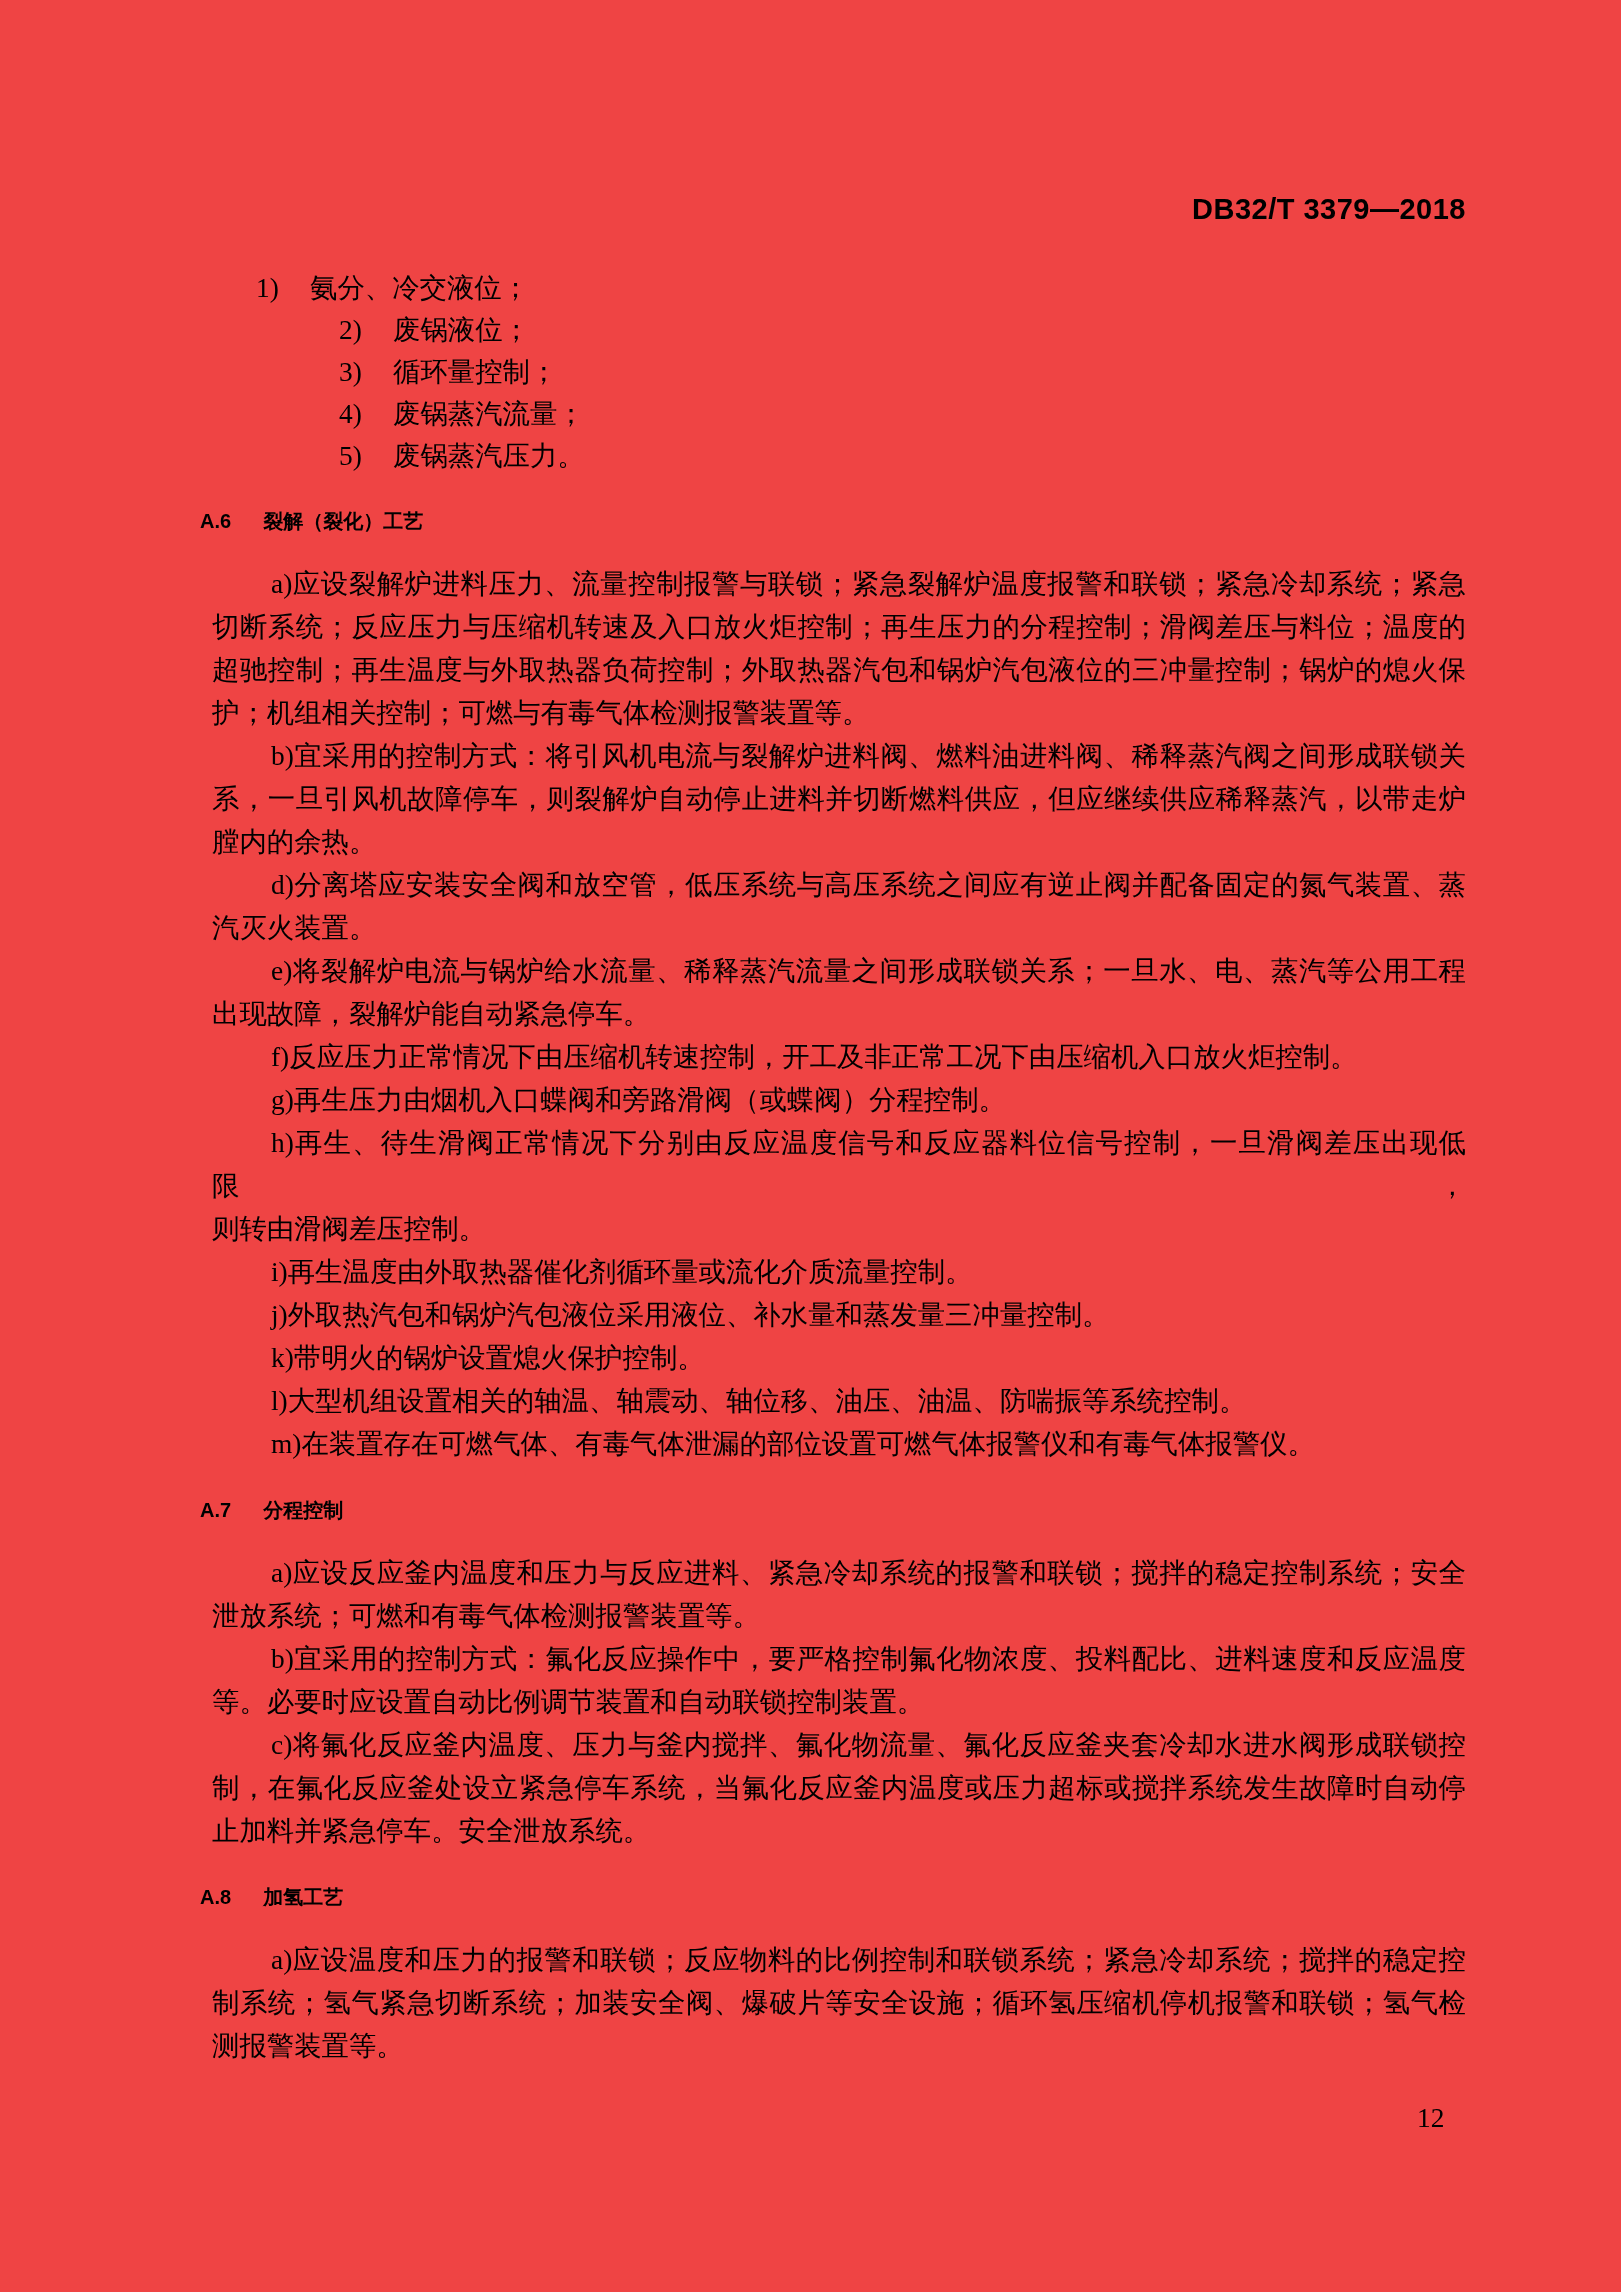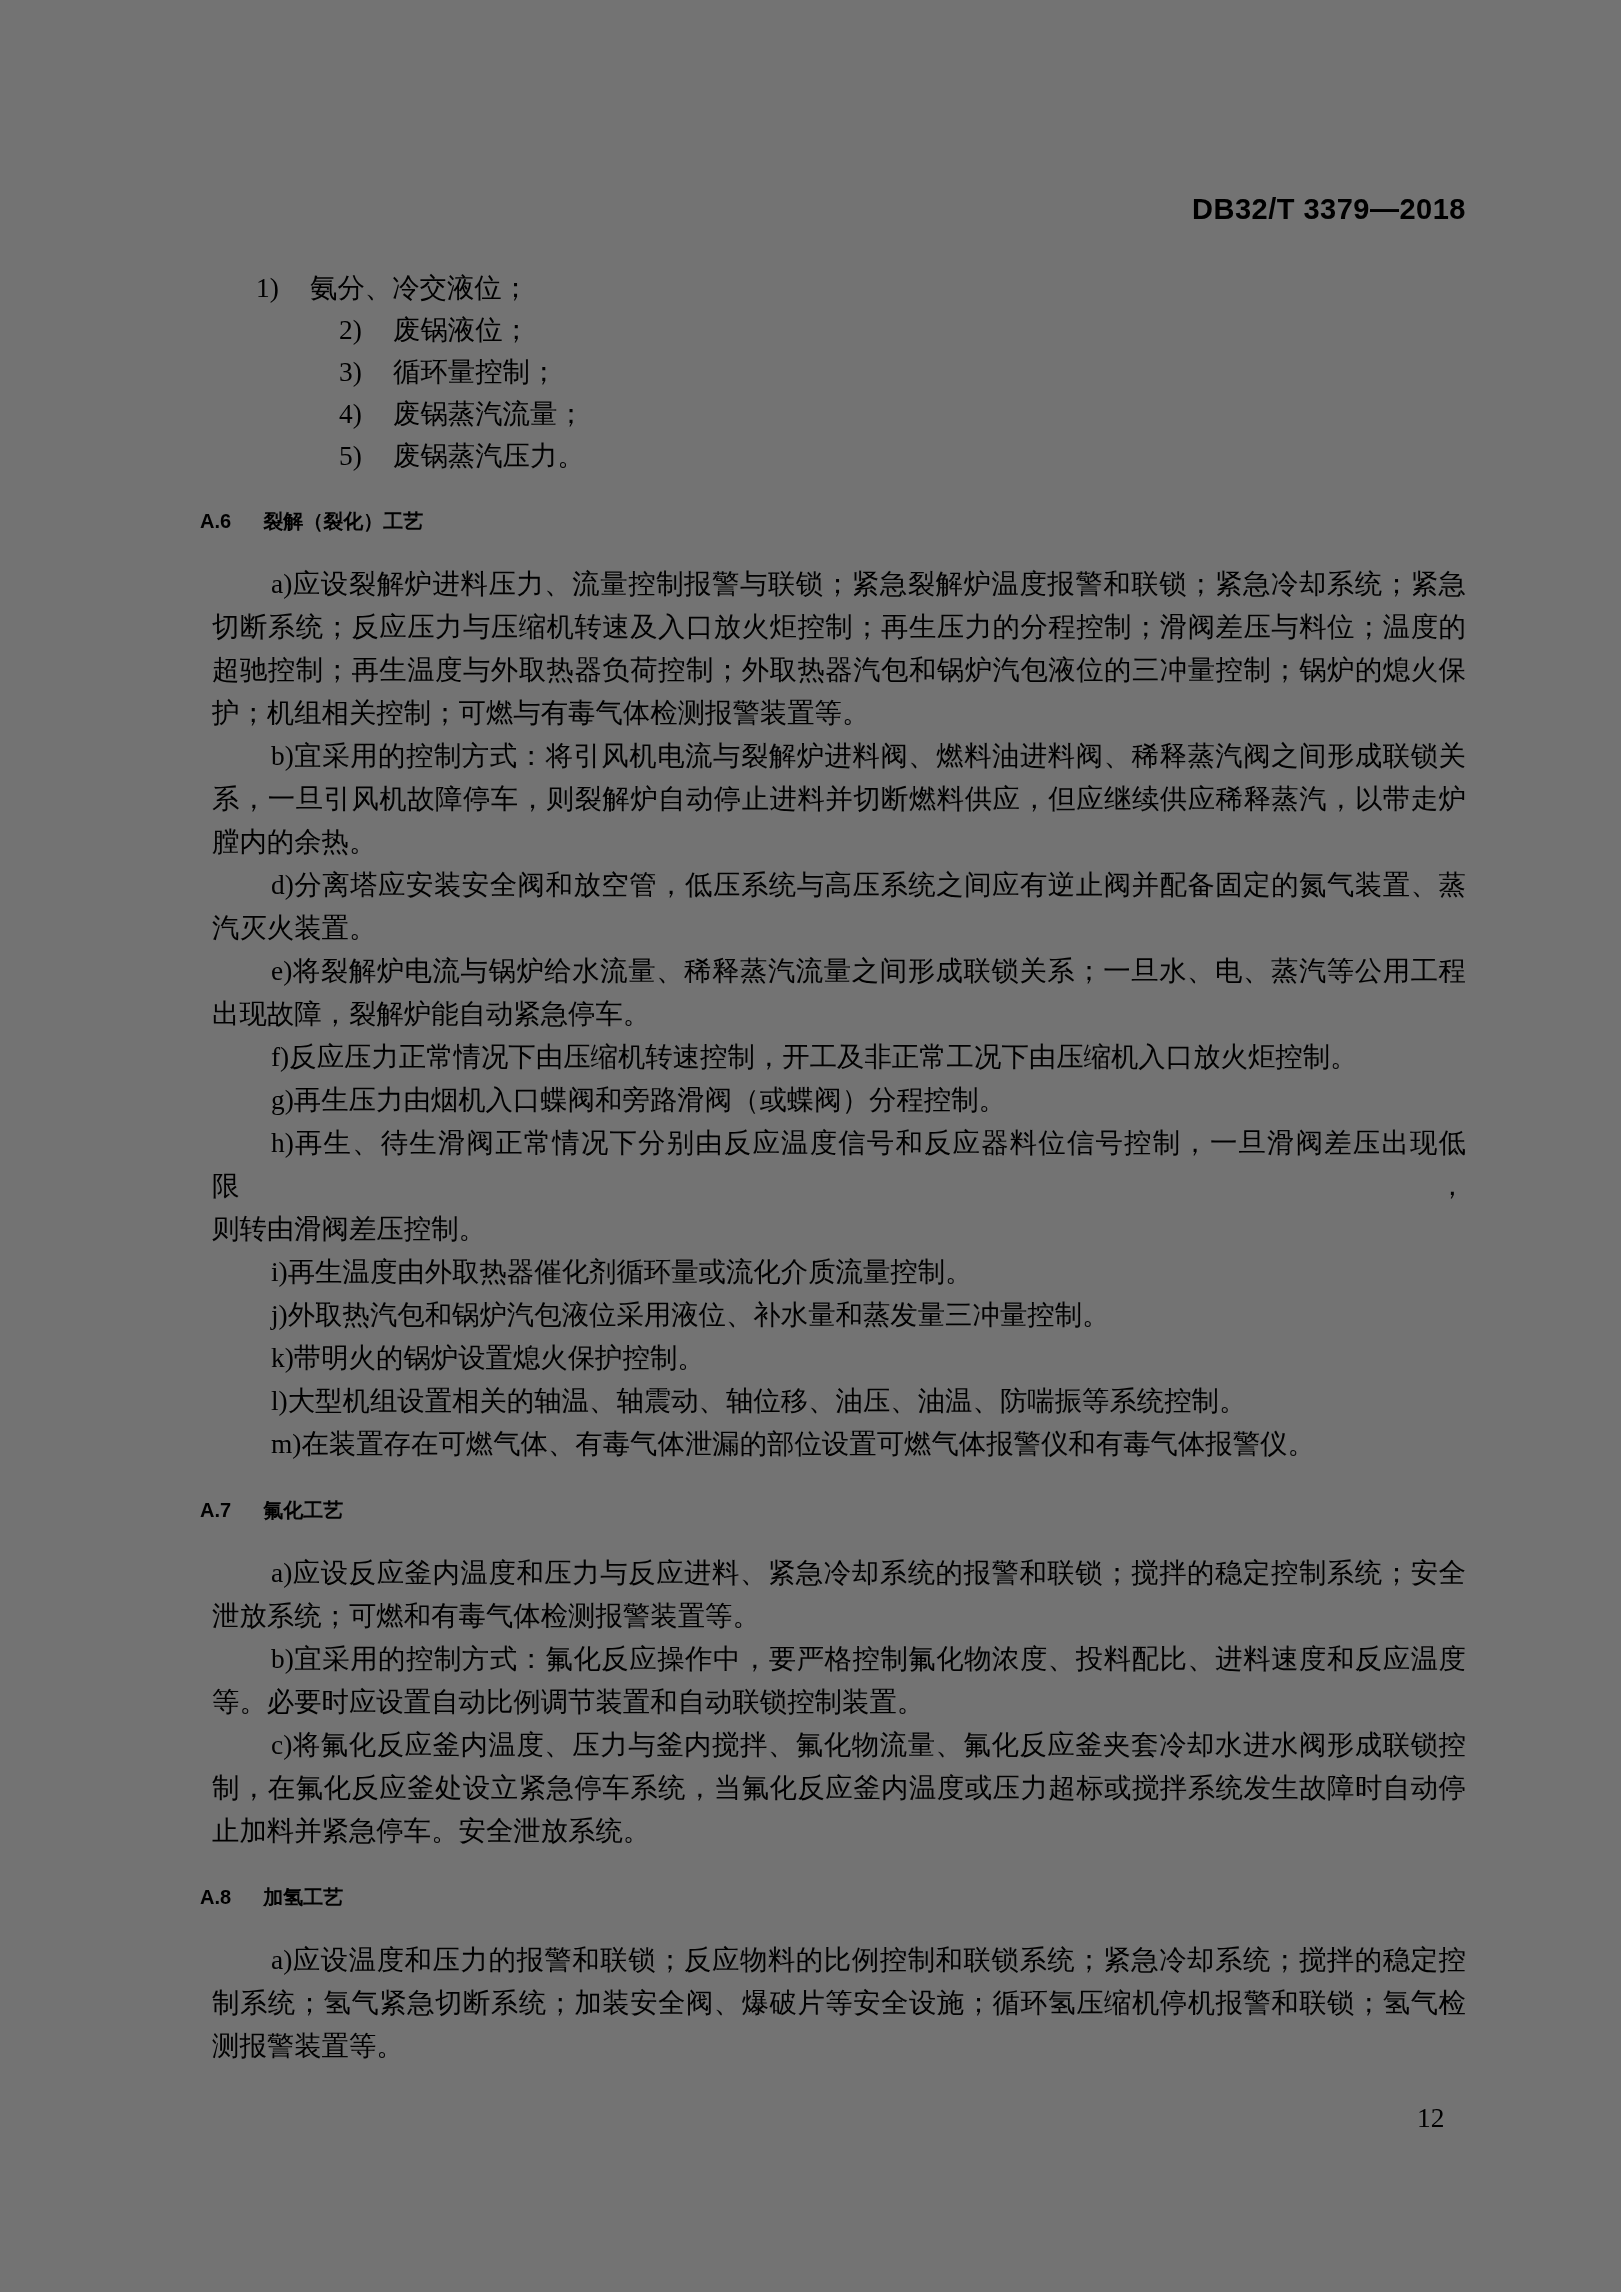--- a/index.html
+++ b/index.html
@@ -1,20 +1,20 @@
 <!DOCTYPE html>
 <html><head>
 <meta charset="utf-8">
 <style>
   * { margin:0; padding:0; box-sizing:border-box; }
   html,body { background:#ffffff; }
   .page {
     position:relative;
     width:1621px; height:2293px;
-    background:#737373;
+    background:#ef4444;
     color:#000000;
     overflow:hidden;
     font-family:"Liberation Serif","DejaVu Serif",serif;
   }
   .doc-header {
     position:absolute; top:193px; right:155px;
     font-family:"Liberation Sans","DejaVu Sans",sans-serif;
     font-weight:bold; font-size:29px; letter-spacing:0.5px;
     white-space:nowrap;
   }
@@ -101,21 +101,21 @@
       </div>
       <div class="para">
         <div class="line fl">l)大型机组设置相关的轴温、轴震动、轴位移、油压、油温、防喘振等系统控制。</div>
       </div>
       <div class="para">
         <div class="line fl">m)在装置存在可燃气体、有毒气体泄漏的部位设置可燃气体报警仪和有毒气体报警仪。</div>
       </div>
     </section>
 
     <section>
-      <h2 class="sec-head"><span class="sec-num">A.7</span><span>氟化工艺</span></h2>
+      <h2 class="sec-head"><span class="sec-num">A.7</span><span>分程控制</span></h2>
 
       <div class="para">
         <div class="line fl jl">a)应设反应釜内温度和压力与反应进料、紧急冷却系统的报警和联锁；搅拌的稳定控制系统；安全</div>
         <div class="line">泄放系统；可燃和有毒气体检测报警装置等。</div>
       </div>
       <div class="para">
         <div class="line fl jl">b)宜采用的控制方式：氟化反应操作中，要严格控制氟化物浓度、投料配比、进料速度和反应温度</div>
         <div class="line">等。必要时应设置自动比例调节装置和自动联锁控制装置。</div>
       </div>
       <div class="para">

